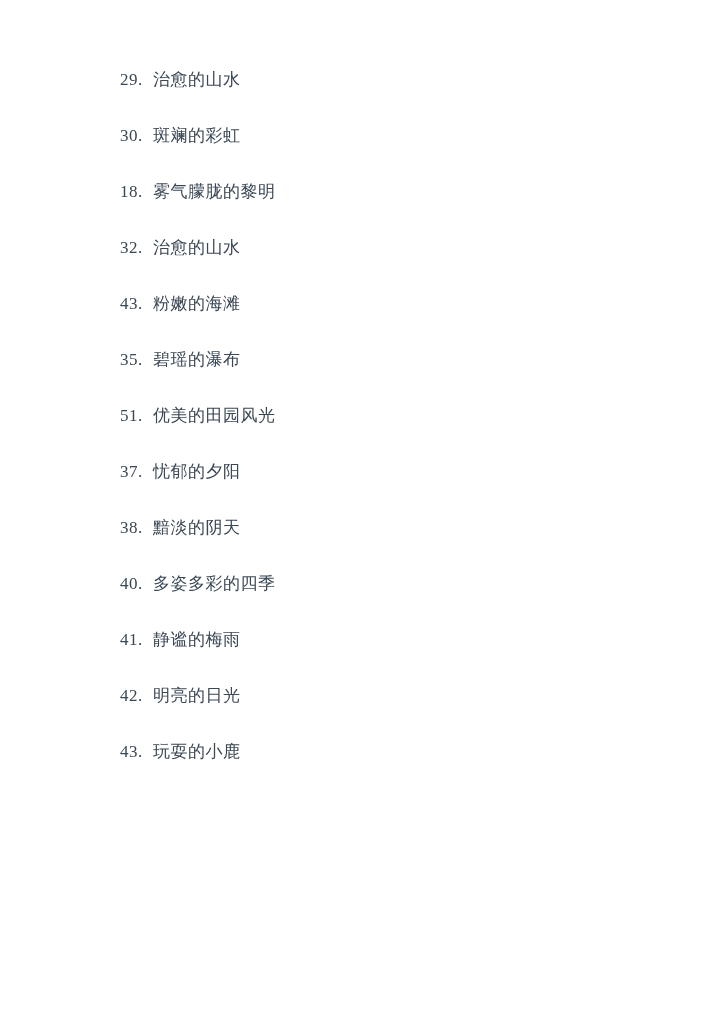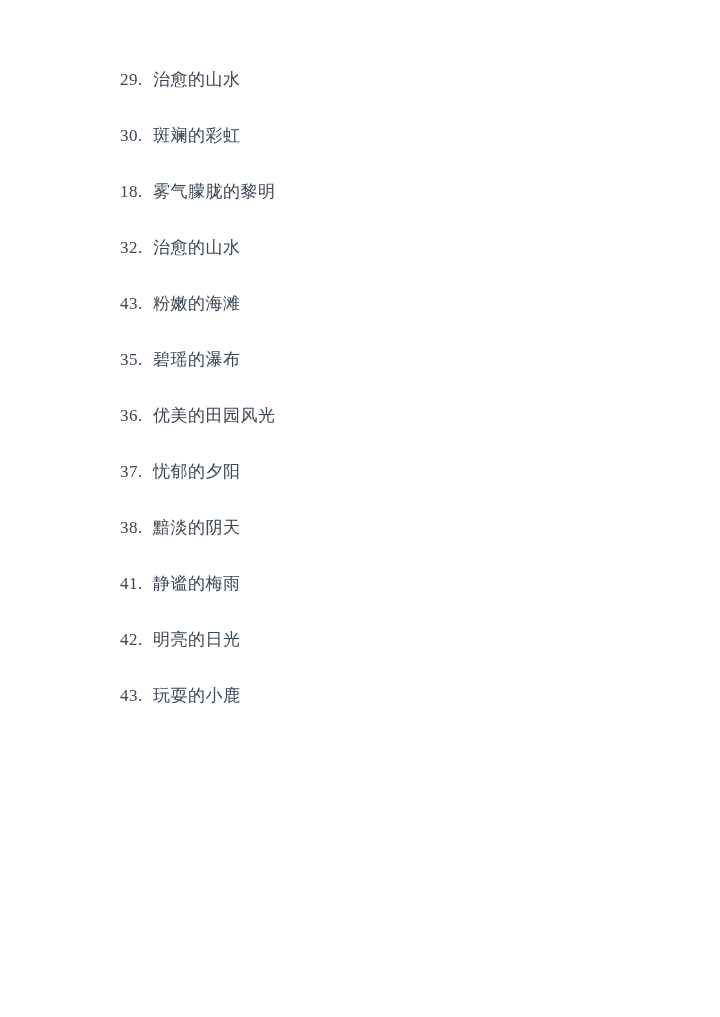--- a/index.html
+++ b/index.html
@@ -64,32 +64,35 @@
   <li class="list-row">
     <span class="item-number">43.</span><span class="item-text">粉嫩的海滩</span>
   </li>
 
 
   <li class="list-row">
     <span class="item-number">35.</span><span class="item-text">碧瑶的瀑布</span>
   </li>
 
   <li class="list-row">
-    <span class="item-number">36.</span><span class="item-text">优美的田园风光</span>
+    <span class="item-number">51.</span><span class="item-text">优美的田园风光</span>
   </li>
 
   <li class="list-row">
     <span class="item-number">37.</span><span class="item-text">忧郁的夕阳</span>
   </li>
 
   <li class="list-row">
     <span class="item-number">38.</span><span class="item-text">黯淡的阴天</span>
   </li>
 
 
+  <li class="list-row">
+    <span class="item-number">40.</span><span class="item-text">多姿多彩的四季</span>
+  </li>
 
   <li class="list-row">
     <span class="item-number">41.</span><span class="item-text">静谧的梅雨</span>
   </li>
 
   <li class="list-row">
     <span class="item-number">42.</span><span class="item-text">明亮的日光</span>
   </li>
 
   <li class="list-row">

